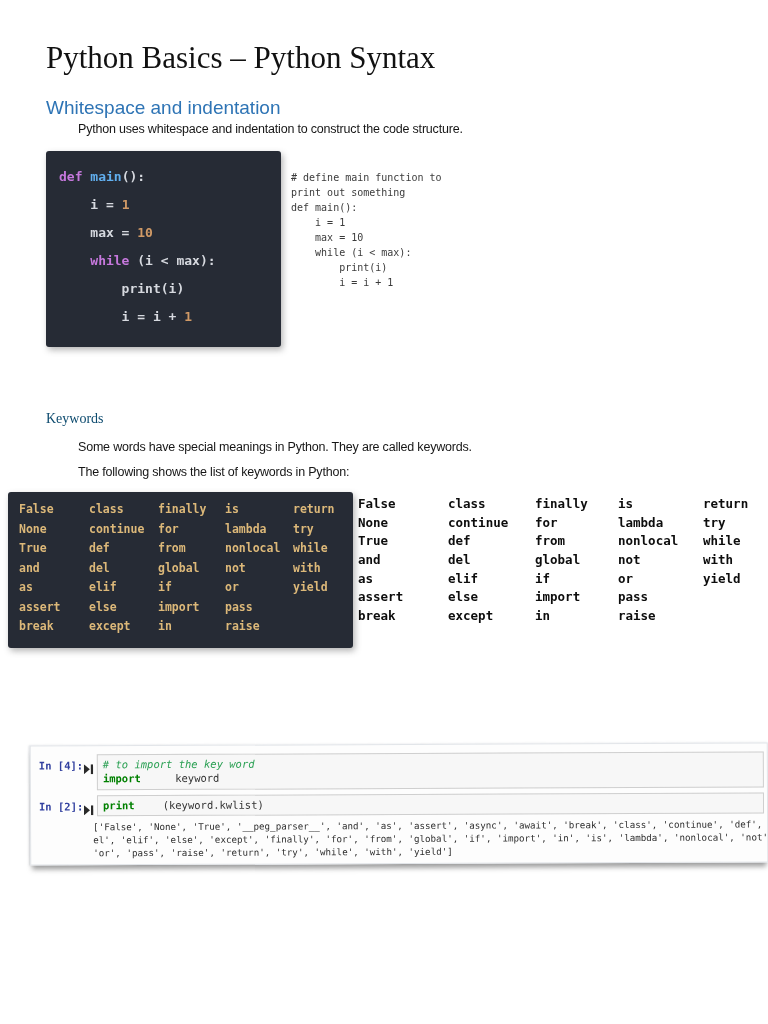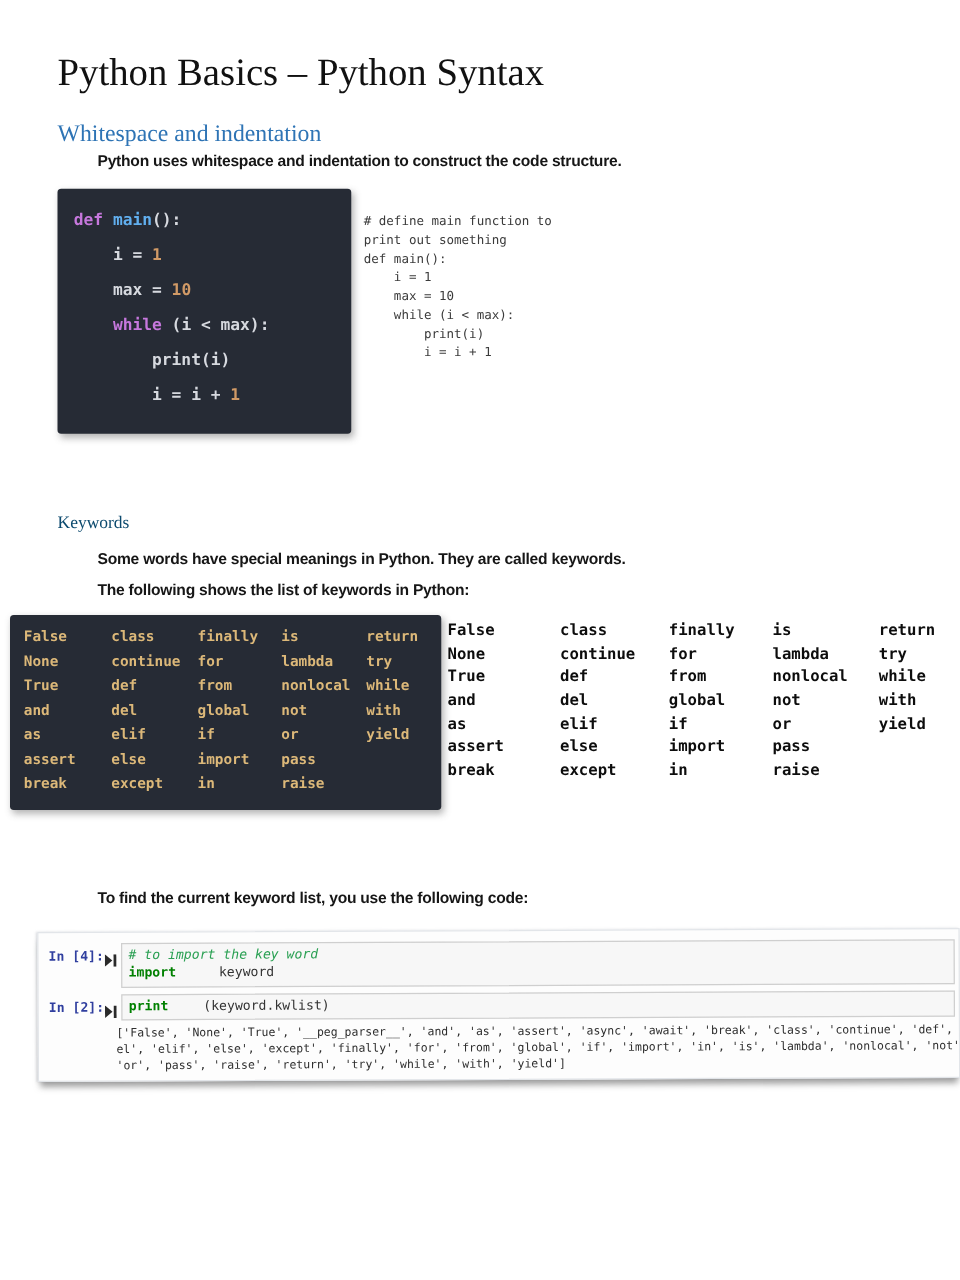--- a/index.html
+++ b/index.html
@@ -3,25 +3,25 @@
 <meta charset="utf-8">
 <style>
   html,body{margin:0;padding:0;background:#ffffff;}
   .page{position:relative;width:768px;height:1024px;background:#ffffff;overflow:hidden;
         font-family:"Liberation Sans",sans-serif;}
 
   .title{position:absolute;left:46px;top:40px;margin:0;
          font-family:"Liberation Serif",serif;font-weight:400;font-size:31px;color:#111;}
 
   .h-sans{position:absolute;left:46px;top:97px;margin:0;
-          font-family:Liberation Serif, serif;font-weight:400;font-size:19px;color:#2E74B5;}
+          font-family:Liberation Sans, sans-serif;font-weight:400;font-size:19px;color:#2E74B5;}
   .h-serif{position:absolute;left:46px;top:411px;margin:0;
           font-family:"Liberation Serif",serif;font-weight:400;font-size:14px;color:#0c4a6e;}
 
-  .body{position:absolute;margin:0;font-weight:700;font-size:12.5px;color:#161616;
+  .body{position:absolute;margin:0;font-weight:400;font-size:12.5px;color:#161616;
         letter-spacing:-0.2px;line-height:17px;padding-left:32px;}
   .p1{left:46px;top:121px;width:660px;}
   .p2{left:46px;top:365px;width:700px;}
   .p3{left:46px;top:439px;width:660px;}
   .p4{left:46px;top:464px;width:660px;}
   .p5{left:46px;top:710px;width:660px;}
 
   
   .codeblock{position:absolute;background:#262B35;border-radius:3px;
              font-family:"DejaVu Sans Mono",monospace;font-weight:700;
@@ -128,21 +128,20 @@
   <div class="kwplain">
       <div class="line"><span>False</span><span>class</span><span>finally</span><span>is</span><span>return</span></div>
       <div class="line"><span>None</span><span>continue</span><span>for</span><span>lambda</span><span>try</span></div>
       <div class="line"><span>True</span><span>def</span><span>from</span><span>nonlocal</span><span>while</span></div>
       <div class="line"><span>and</span><span>del</span><span>global</span><span>not</span><span>with</span></div>
       <div class="line"><span>as</span><span>elif</span><span>if</span><span>or</span><span>yield</span></div>
       <div class="line"><span>assert</span><span>else</span><span>import</span><span>pass</span></div>
       <div class="line"><span>break</span><span>except</span><span>in</span><span>raise</span></div>
     </div>
 
-  <p class="body p5">To find the current keyword list, you use the following code:</p>
 
   <div class="notebook">
     <span class="prompt pr1">In [4]:</span>
     <span class="runicon ri1">
       <svg width="10" height="10" viewBox="0 0 10 10">
           <polygon points="0,0 6,5 0,10" fill="#2a2a2a"></polygon>
           <rect x="7" y="0" width="2.2" height="10" fill="#2a2a2a"></rect>
         </svg>
     </span>
     <div class="nbinput in1">

